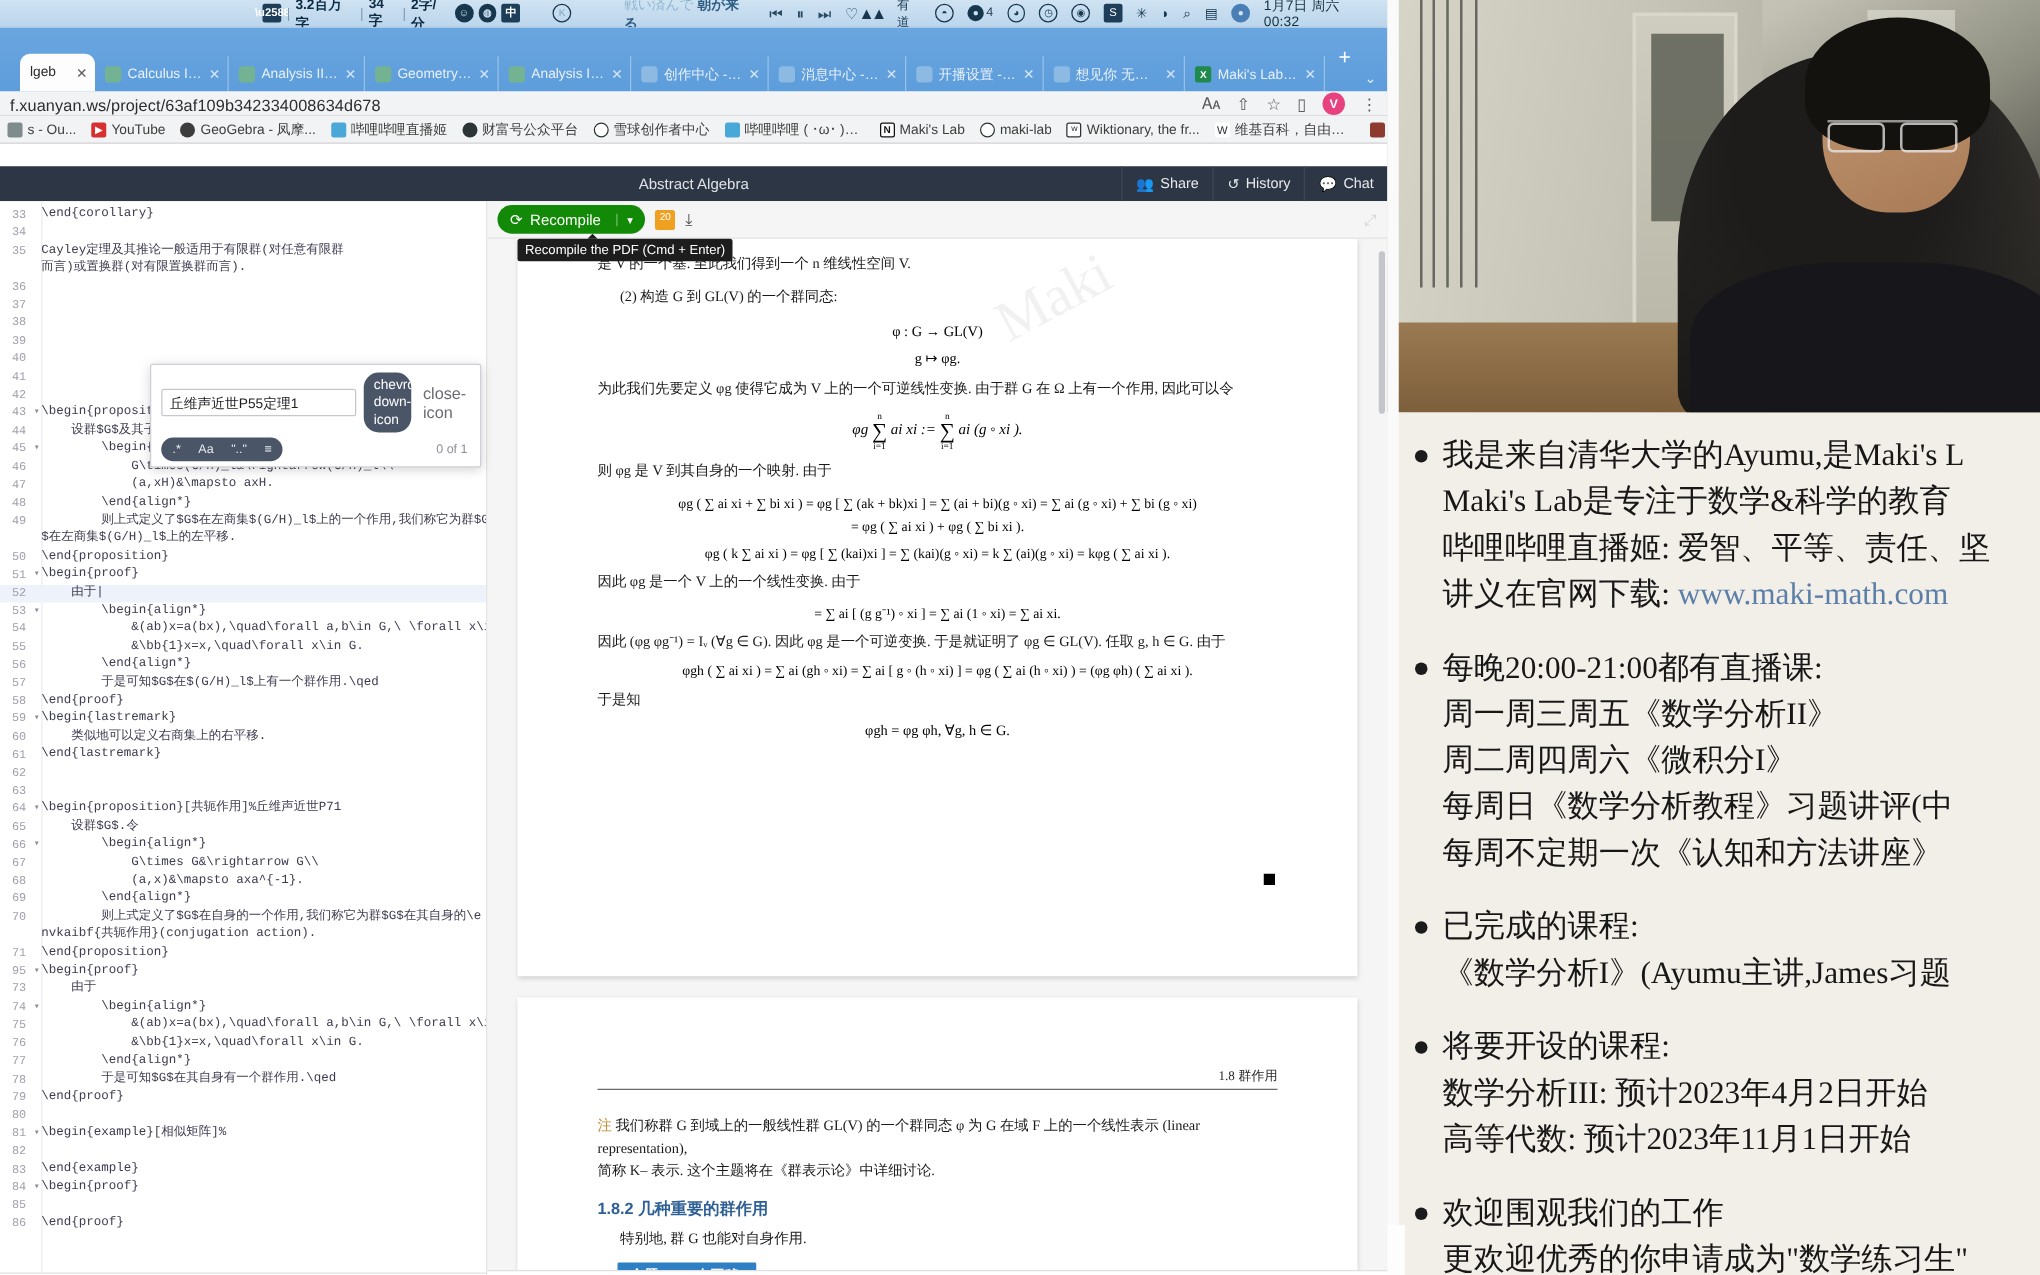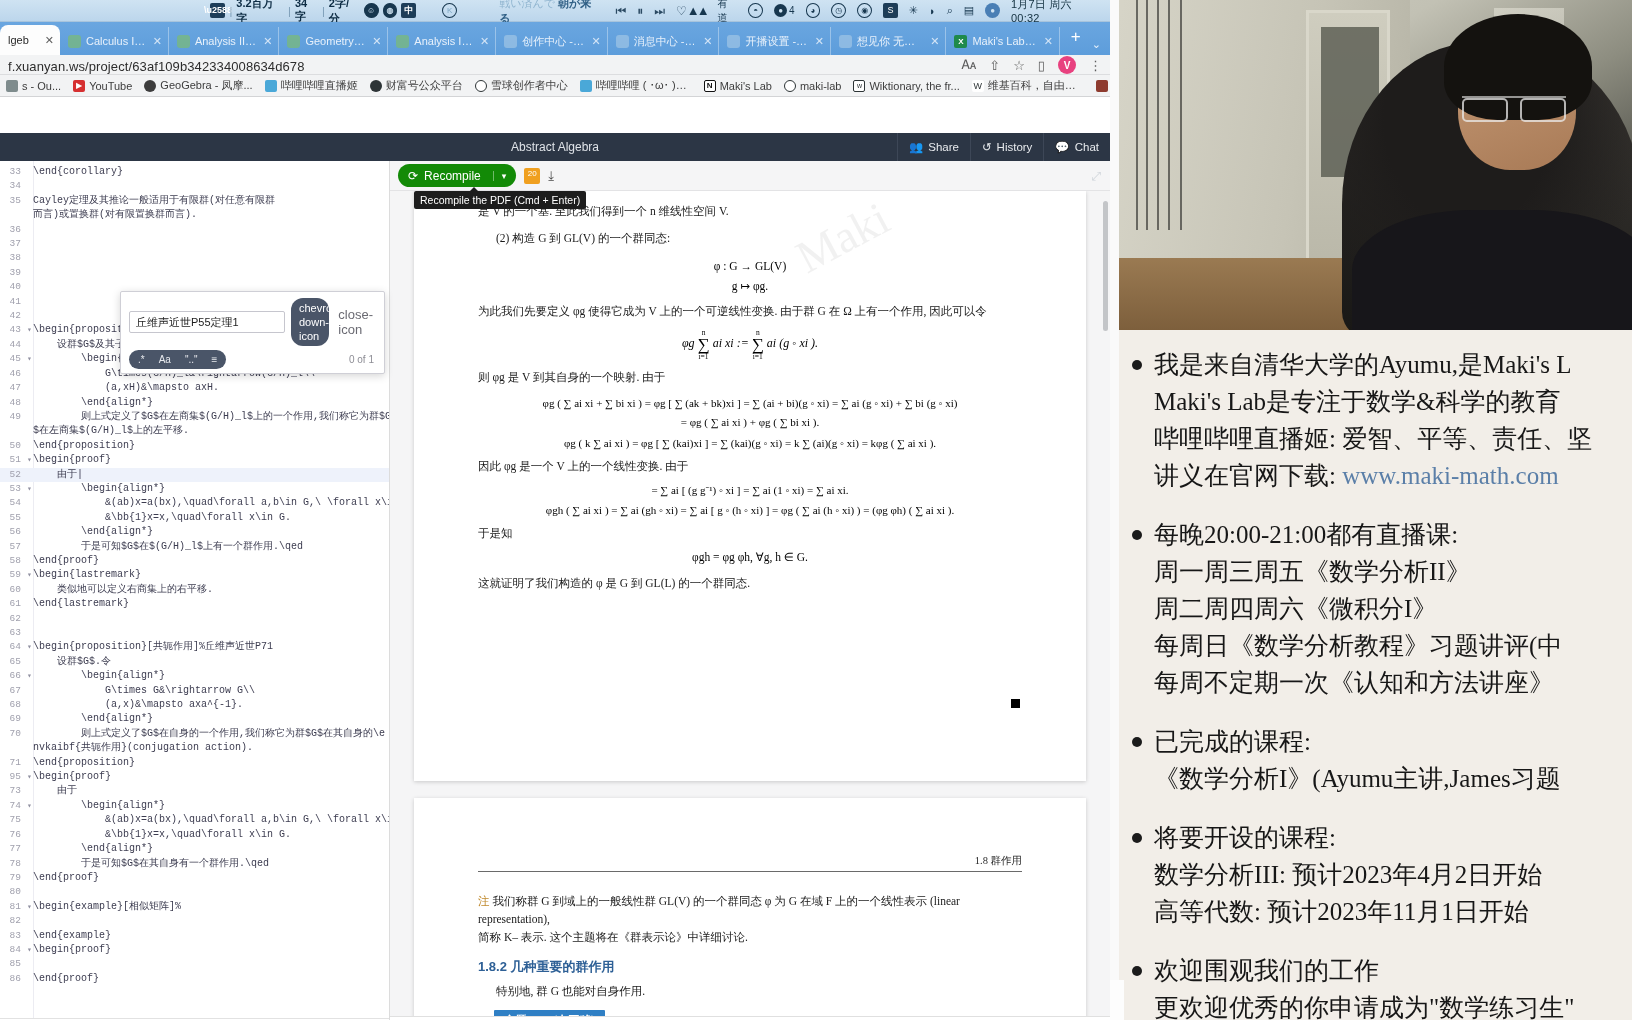--- a/index.html
+++ b/index.html
@@ -44,23 +44,23 @@
     border:1.4px solid #17374f; font-size:8px; line-height:1;
   }
   .os-icn.solid { background:#17374f; color:#cfe3f2; border-color:#17374f; }
   .os-icn.noborder { border:none; }
   .os-clock { font-size:11px; color:#12303f; letter-spacing:.2px; }
 
   
   .browser { position:absolute; left:0; top:22px; width:1110px; height:998px; background:#fff; }
 
   .tabstrip {
-    position:relative; height:33px;
+    position:relative; height:51px;
     background: linear-gradient(#6aa6e0, #5d9ddb);
-    display:flex; align-items:flex-end; padding-left:0;
+    display:flex; align-items:flex-end; padding-left:16px;
   }
   .tab {
     position:relative; height:28px; display:flex; align-items:center; gap:5px;
     padding:0 6px 0 8px; font-size:11px; color:#e8f1fb;
     max-width:128px; min-width:86px; white-space:nowrap; overflow:hidden;
     border-right:1px solid rgba(255,255,255,.35);
   }
   .tab .favicon {
     width:13px; height:13px; border-radius:3px; flex:0 0 13px;
     background:#8fc08f; opacity:.75;
@@ -842,24 +842,24 @@
                   <span class="bot">i=1</span>
                 </span>
                 <span class="mi">ai (g ◦ xi ).</span>
               </div>
               <div class="pt" style="margin-top:6px">则 φg 是 V 到其自身的一个映射. 由于</div>
               <div class="disp" style="font-size:11px;margin-top:10px">φg ( ∑ ai xi + ∑ bi xi ) = φg [ ∑ (ak + bk)xi ] = ∑ (ai + bi)(g ◦ xi) = ∑ ai (g ◦ xi) + ∑ bi (g ◦ xi)</div>
               <div class="disp" style="font-size:11px">= φg ( ∑ ai xi ) + φg ( ∑ bi xi ).</div>
               <div class="disp" style="font-size:11px;margin-top:9px">φg ( k ∑ ai xi ) = φg [ ∑ (kai)xi ] = ∑ (kai)(g ◦ xi) = k ∑ (ai)(g ◦ xi) = kφg ( ∑ ai xi ).</div>
               <div class="pt" style="margin-top:9px">因此 φg 是一个 V 上的一个线性变换. 由于</div>
               <div class="disp" style="font-size:11px">= ∑ ai [ (g g⁻¹) ◦ xi ] = ∑ ai (1 ◦ xi) = ∑ ai xi.</div>
+              <div class="pt" style="margin-top:9px">因此 (φg φg⁻¹) = Iᵥ (∀g ∈ G). 因此 φg 是一个可逆变换. 于是就证明了 φg ∈ GL(V). 任取 g, h ∈ G. 由于</div>
               <div class="disp" style="font-size:11px;margin-top:7px">φgh ( ∑ ai xi ) = ∑ ai (gh ◦ xi) = ∑ ai [ g ◦ (h ◦ xi) ] = φg ( ∑ ai (h ◦ xi) ) = (φg φh) ( ∑ ai xi ).</div>
               <div class="pt" style="margin-top:9px">于是知</div>
               <div class="disp" style="margin-top:7px">φgh = φg φh,    ∀g, h ∈ G.</div>
-              <div class="pt" style="margin-top:11px">这就证明了我们构造的 φ 是 G 到 GL(L) 的一个群同态.</div>
               <div class="qed-sq"></div>
             </div>
 
             <div class="pdf-page p2">
               <div class="runhead">1.8 群作用</div>
               <div class="hdrline"></div>
               <div class="pt" style="margin-top:21px">
                 <span class="note-mark">注</span>
                 <span>我们称群 G 到域上的一般线性群 GL(V) 的一个群同态 φ 为 G 在域 F 上的一个线性表示 (linear representation),</span>
               </div>

